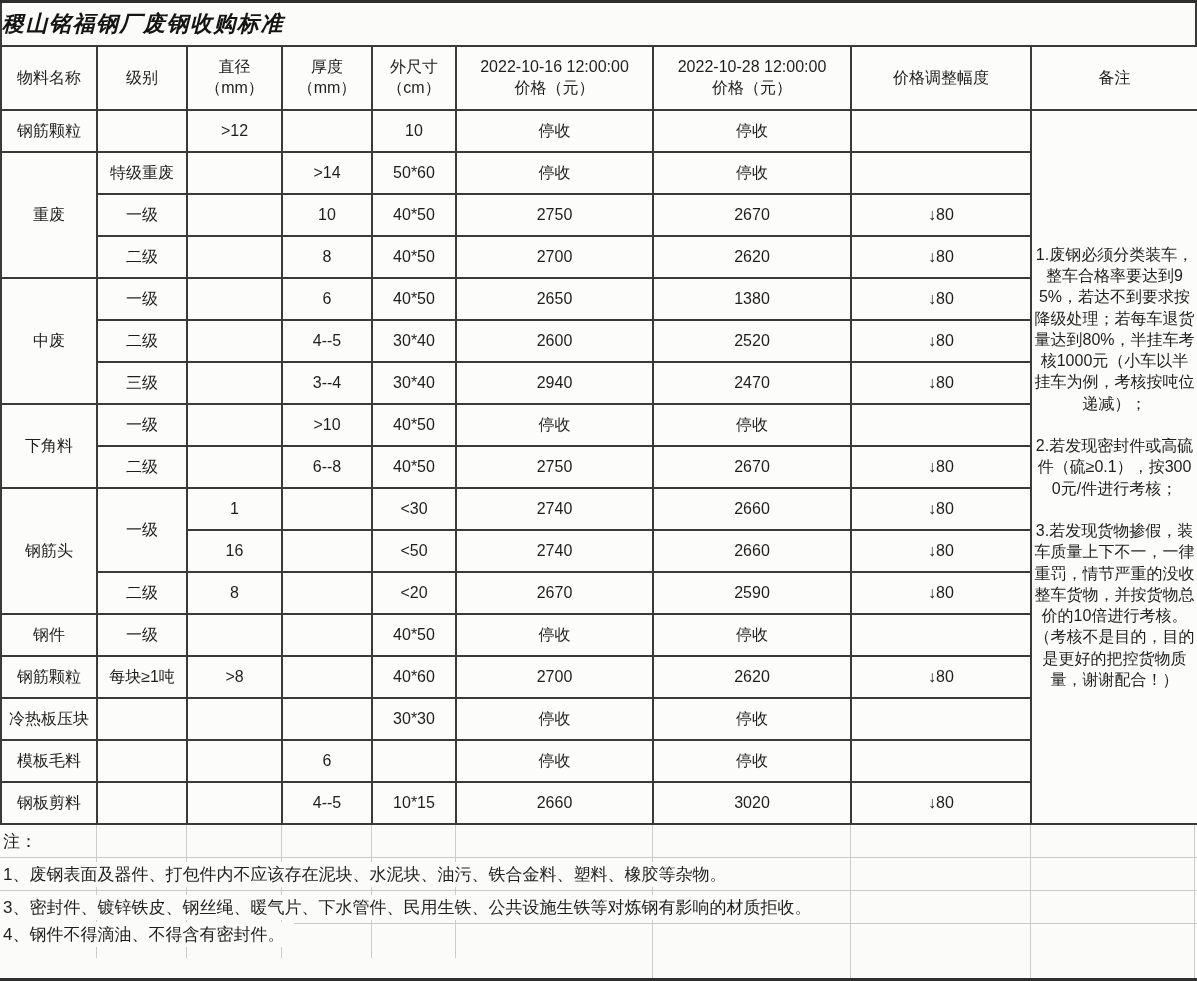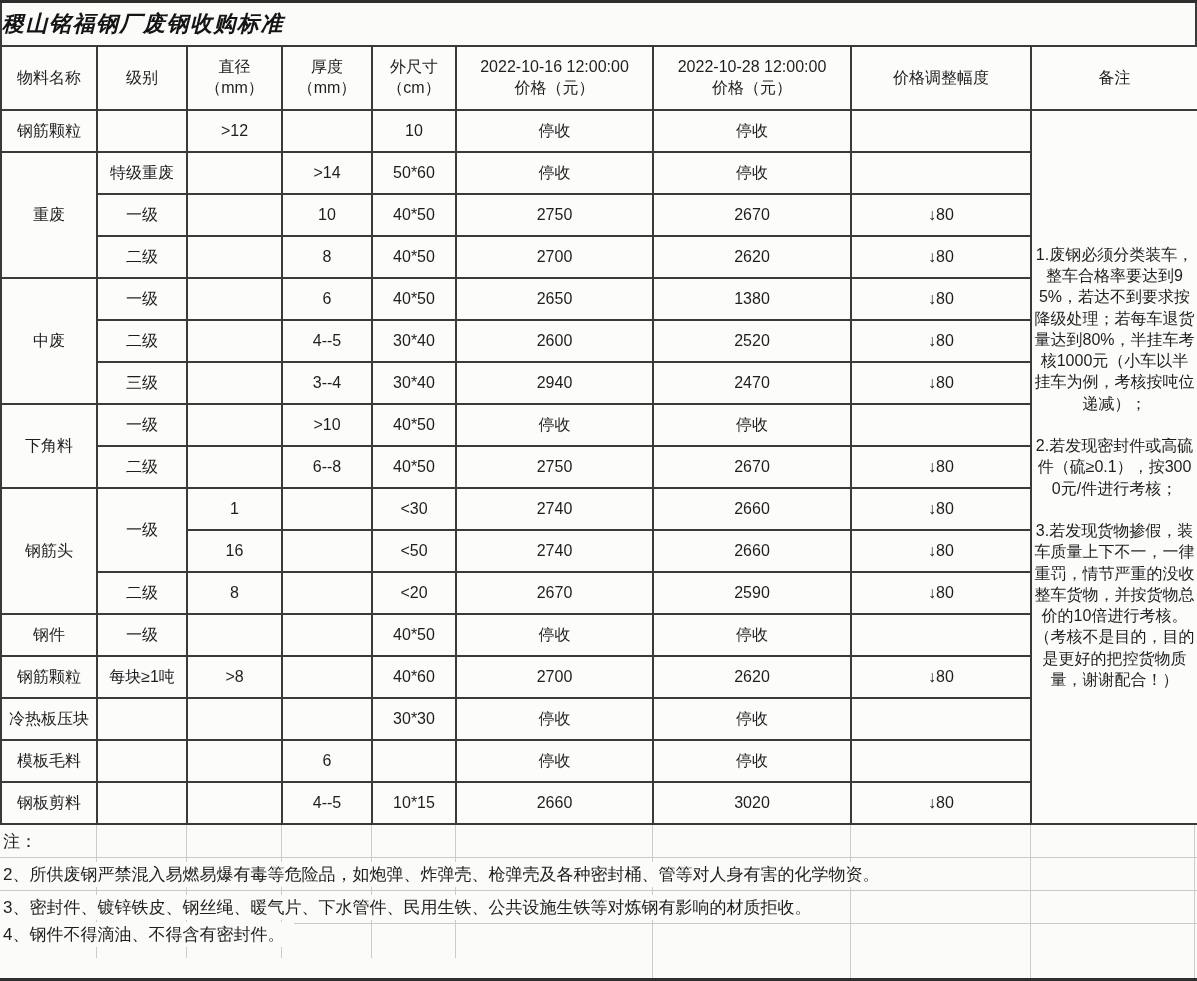--- a/index.html
+++ b/index.html
@@ -276,21 +276,21 @@
     <div class="gridv" style="left:455px;bottom:20px"></div>
     <div class="gridv" style="left:652px;bottom:0"></div>
     <div class="gridv" style="left:850px;bottom:0"></div>
     <div class="gridv" style="left:1030px;bottom:0"></div>
     <div class="gridv" style="left:1194px;bottom:0"></div>
 
     <div class="note-row">
       <span class="note-text">注：</span>
     </div>
     <div class="note-row">
-      <span class="note-text">2、所供废钢严禁混入易燃易爆有毒等危险品，如炮弹、炸弹壳、枪弹壳及各种密封桶、管等对人身有害的化学物资。</span>
+      <span class="note-text">1、废钢表面及器件、打包件内不应该存在泥块、水泥块、油污、铁合金料、塑料、橡胶等杂物。</span>
     </div>
     <div class="note-row">
       <span class="note-text">3、密封件、镀锌铁皮、钢丝绳、暖气片、下水管件、民用生铁、公共设施生铁等对炼钢有影响的材质拒收。</span>
     </div>
     <div class="note-row last">
       <span class="note-text">4、钢件不得滴油、不得含有密封件。</span>
     </div>
   </div>
 
   <div class="bottom-bar"></div>

